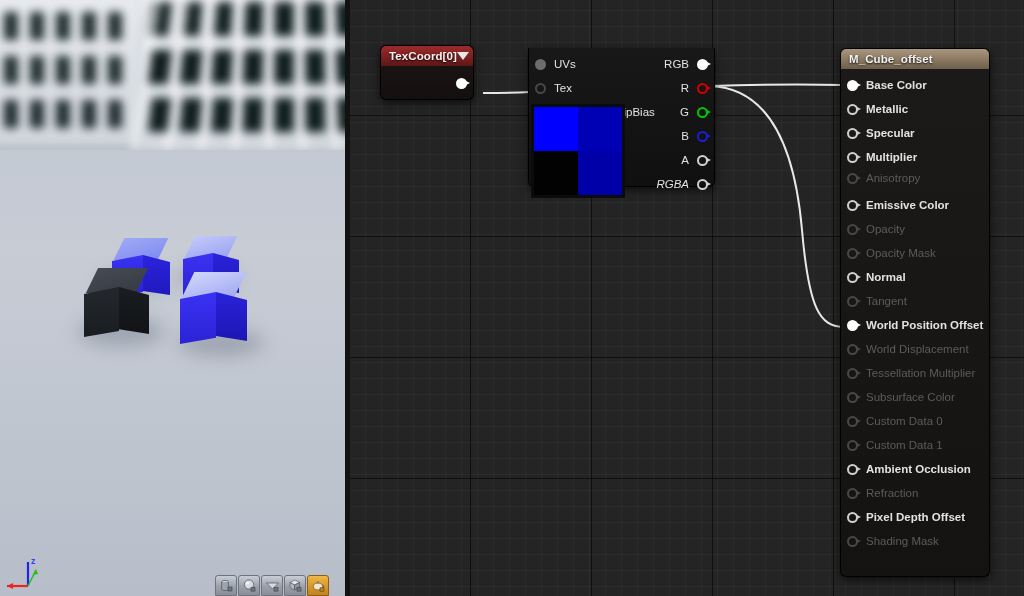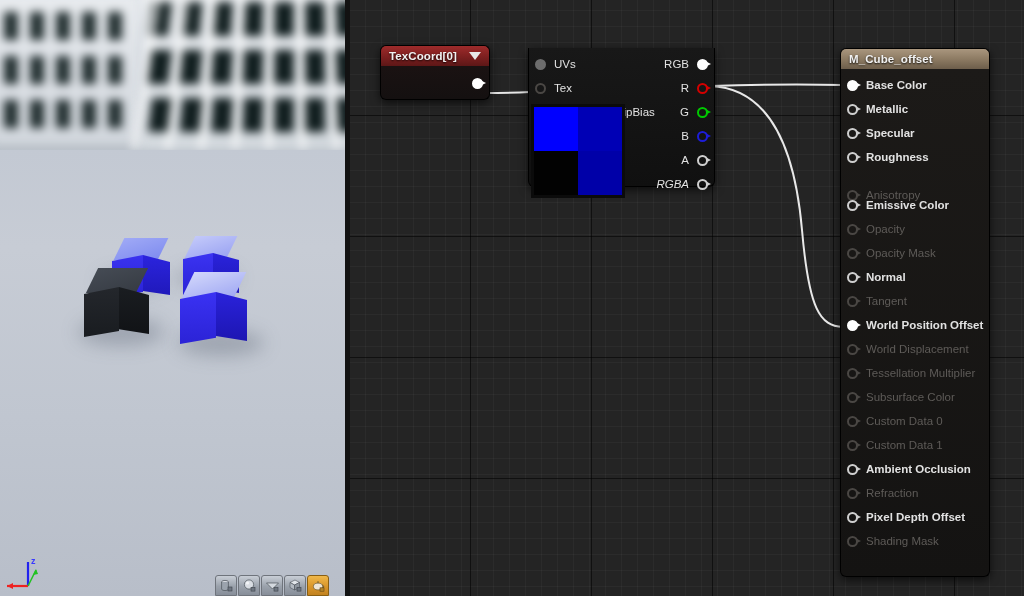--- a/index.html
+++ b/index.html
@@ -50,21 +50,21 @@
   #wires{position:absolute;left:0;top:0;width:674px;height:596px;pointer-events:none;}
 
   .node{position:absolute;border-radius:7px;box-shadow:0 3px 10px rgba(0,0,0,.65);}
   .node-head{height:21px;border-top-left-radius:6px;border-top-right-radius:6px;
     display:flex;align-items:center;box-sizing:border-box;padding:0 8px;}
   .node-title{font-size:11.5px;font-weight:bold;color:#f2f2f2;text-shadow:0 1px 2px rgba(0,0,0,.9);letter-spacing:.1px;}
   .node-body{background:#121212;border-bottom-left-radius:6px;border-bottom-right-radius:6px;
     border:1px solid #000;border-top:none;box-sizing:border-box;}
 
   
-  #node-texcoord{left:30px;top:45px;width:110px;}
+  #node-texcoord{left:30px;top:45px;width:94px;}
   #node-texcoord .node-head{justify-content:space-between;
     background:linear-gradient(180deg,#9e2b2b 0%,#7c1f1f 55%,#5d1717 100%);
     border:1px solid #000;border-bottom:none;}
   #node-texcoord .node-body{height:34px;position:relative;
     background:linear-gradient(180deg,#1a1212 0%,#141010 100%);}
 
   
   #node-texsample{left:178px;top:48px;width:187px;}
   #node-texsample .node-head{justify-content:space-between;
     background:linear-gradient(180deg,#3e9fd6 0%,#2b7fb5 45%,#17577e 100%);
@@ -393,23 +393,23 @@
               <span class="ring"></span>
               <span class="arrow"></span>
             </span>
             <span class="pin-label" style="margin-left: 8px; font-weight: bold;">Specular</span>
           </div>
           <div class="pin-row" style="left: 6px; top: 79px;">
             <span class="pin">
               <span class="ring"></span>
               <span class="arrow"></span>
             </span>
-            <span class="pin-label" style="margin-left: 8px; font-weight: bold;">Roughness</span>
-          </div>
-          <div class="pin-row" style="left: 6px; top: 117px;">
+            <span class="pin-label" style="margin-left: 8px; font-weight: bold;">Multiplier</span>
+          </div>
+          <div class="pin-row" style="left: 6px; top: 100px;">
             <span class="pin dim">
               <span class="ring"></span>
               <span class="arrow"></span>
             </span>
             <span class="pin-label dim" style="margin-left: 8px; font-weight: normal;">Anisotropy</span>
           </div>
           <div class="pin-row" style="left: 6px; top: 127px;">
             <span class="pin">
               <span class="ring"></span>
               <span class="arrow"></span>

